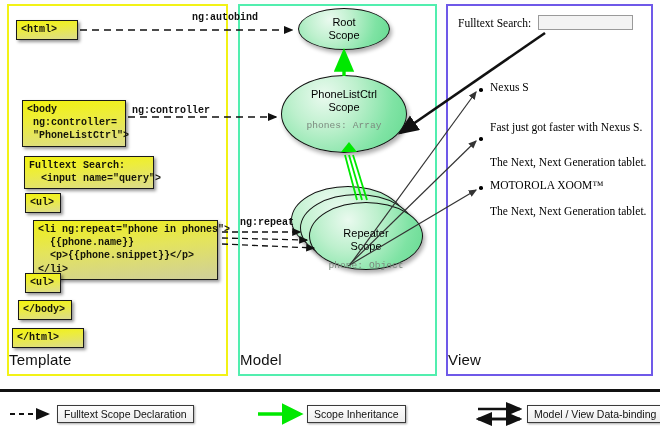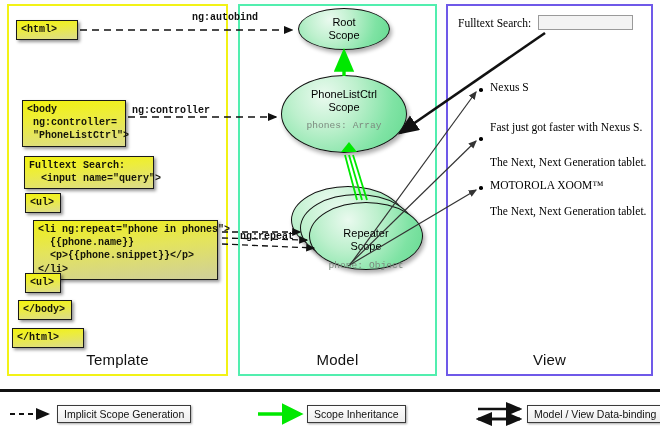--- a/index.html
+++ b/index.html
@@ -11,21 +11,21 @@
   #root{position:relative;width:660px;height:435px;}
 
   
   .diagram{position:absolute;left:0;top:0;width:660px;height:388px;background:#fdfdfd;}
   .col{position:absolute;top:4px;height:372px;background:#ffffff;box-sizing:border-box;}
   .col-template{left:7px;width:221px;border:2px solid #f2f215;}
   .col-model{left:238px;width:199px;border:2px solid #51eeae;}
   .col-view{left:446px;width:207px;border:2px solid #6e58e8;}
   .col-title{
     position:absolute;bottom:6px;left:0;width:100%;
-    text-align:center;font-size:15px;color:#111;letter-spacing:.2px;
+    font-size:15px;color:#111;letter-spacing:.2px;
   }
 
   
   .codebox{
     position:absolute;box-sizing:border-box;
     background:linear-gradient(175deg,#f2f20f 0%,#eded3a 38%,#dcdc8c 100%);
     border:1.6px solid #1a1a1a;
     font-family:"Liberation Mono", monospace;
     font-size:10px;line-height:1.32;
     color:#15150a;font-weight:bold;
@@ -170,21 +170,21 @@
 
     <div class="bullet" style="left:479px;top:137px;"></div>
     <div class="view-snip" style="left:490px;top:156px;">The Next, Next Generation tablet.</div>
 
     <div class="bullet" style="left:479px;top:186px;"></div>
     <div class="view-item" style="left:490px;top:179px;">MOTOROLA XOOM™</div>
     <div class="view-snip" style="left:490px;top:205px;">The Next, Next Generation tablet.</div>
 
     <div class="edge-label" style="left:148px;top:12px;padding-left:44px;">ng:autobind</div>
     <div class="edge-label" style="left:132px;top:105px;">ng:controller</div>
-    <div class="edge-label" style="left:240px;top:217px;margin-top:14px;">ng:repeat</div>
+    <div class="edge-label" style="left:240px;top:217px;">ng:repeat</div>
 
     <svg class="overlay">
       <defs>
         <marker id="arrDash" markerWidth="7" markerHeight="7" refX="6" refY="3" orient="auto">
           <path d="M0,0 L7,3 L0,6 z" fill="#111"></path>
         </marker>
         <marker id="arrGreen" markerWidth="7" markerHeight="7" refX="5.5" refY="3" orient="auto">
           <path d="M0,0 L7,3 L0,6 z" fill="#00e800"></path>
         </marker>
         <marker id="arrThick" markerWidth="8" markerHeight="8" refX="7" refY="3.4" orient="auto">
@@ -233,18 +233,18 @@
           <path d="M0,0 L7,3 L0,6 z" fill="#111"></path>
         </marker>
       </defs>
       <line x1="10" y1="25" x2="48" y2="25" stroke="#111" stroke-width="2" stroke-dasharray="5,4" marker-end="url(#lgDash)"></line>
       <line x1="258" y1="25" x2="300" y2="25" stroke="#00e800" stroke-width="3.6" marker-end="url(#lgGreen)"></line>
       <line x1="478" y1="20" x2="520" y2="20" stroke="#111" stroke-width="2.4" marker-end="url(#lgBlk)"></line>
       <line x1="520" y1="30" x2="478" y2="30" stroke="#111" stroke-width="2.4" marker-end="url(#lgBlk)"></line>
       <line x1="478" y1="30" x2="520" y2="30" stroke="#111" stroke-width="2.4" marker-end="url(#lgBlk)"></line>
     </svg>
 
-    <div class="legend-box" style="left:57px;top:16px;">Implicit Scope Generation</div>
+    <div class="legend-box" style="left:57px;top:16px;">Fulltext Scope Declaration</div>
     <div class="legend-box" style="left:307px;top:16px;">Scope Inheritance</div>
     <div class="legend-box" style="left:527px;top:16px;">Model / View Data-binding</div>
   </div>
 
 </div>
 
 </body></html>

